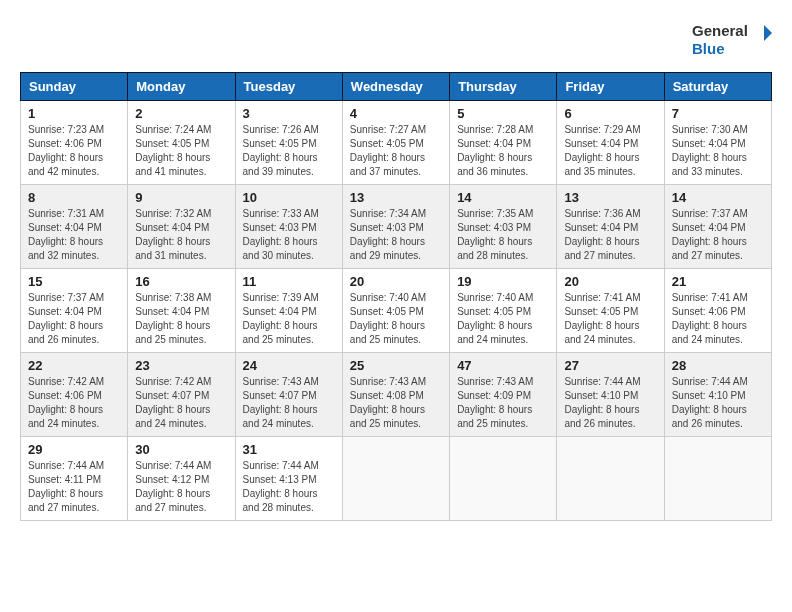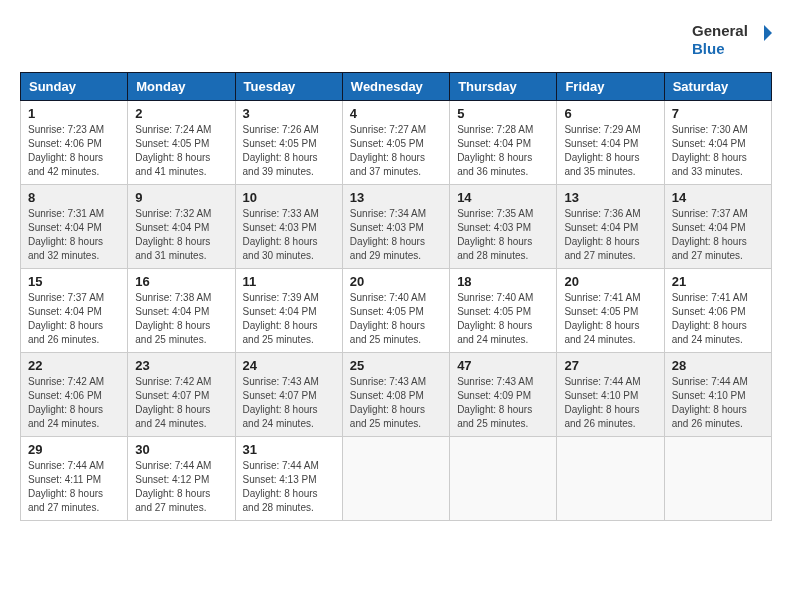--- a/index.html
+++ b/index.html
@@ -178,21 +178,21 @@
         </td>
         <td>
           <span class="day-number">11</span>
           <div class="day-info">Sunrise: 7:39 AM<br>Sunset: 4:04 PM<br>Daylight: 8 hours and 25 minutes.</div>
         </td>
         <td>
           <span class="day-number">20</span>
           <div class="day-info">Sunrise: 7:40 AM<br>Sunset: 4:05 PM<br>Daylight: 8 hours and 25 minutes.</div>
         </td>
         <td>
-          <span class="day-number">18</span>
+          <span class="day-number">19</span>
           <div class="day-info">Sunrise: 7:40 AM<br>Sunset: 4:05 PM<br>Daylight: 8 hours and 24 minutes.</div>
         </td>
         <td>
           <span class="day-number">20</span>
           <div class="day-info">Sunrise: 7:41 AM<br>Sunset: 4:05 PM<br>Daylight: 8 hours and 24 minutes.</div>
         </td>
         <td>
           <span class="day-number">21</span>
           <div class="day-info">Sunrise: 7:41 AM<br>Sunset: 4:06 PM<br>Daylight: 8 hours and 24 minutes.</div>
         </td>

